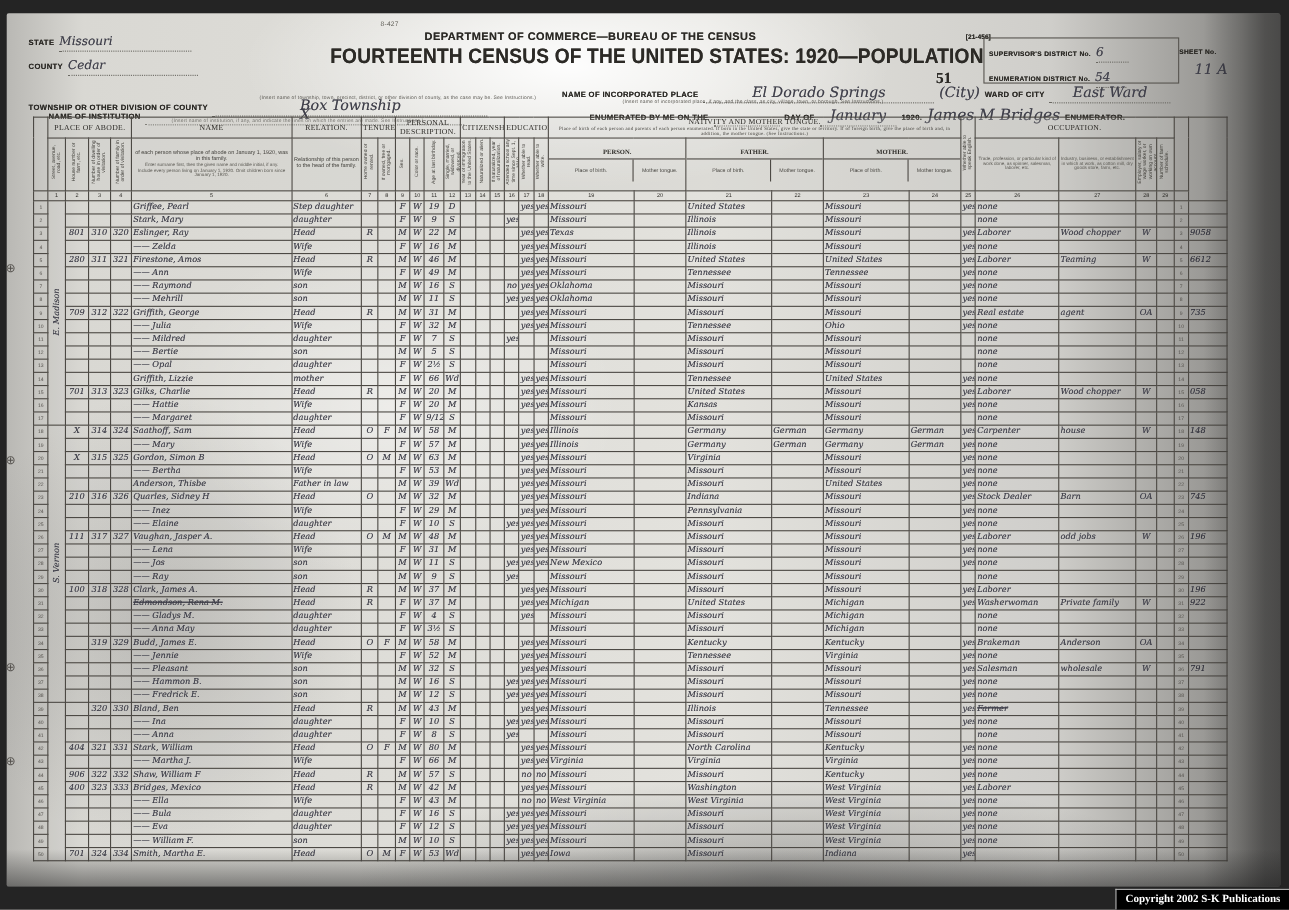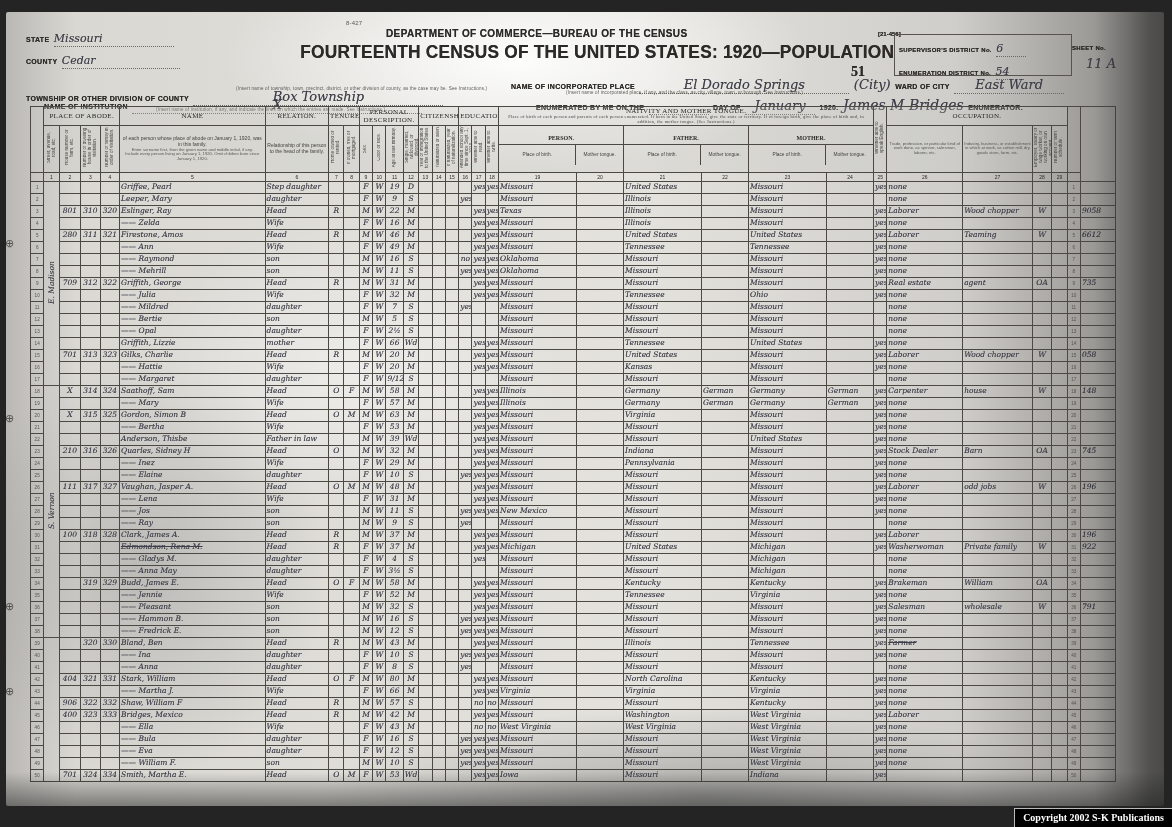--- a/index.html
+++ b/index.html
@@ -348,21 +348,21 @@
           <td class="hw c"></td>
           <td></td>
           <td class="lnc">1</td>
           <td class="hw marginc"></td>
         </tr>
         <tr>
           <td class="lnc">2</td>
           <td class="hw c"></td>
           <td class="hw c"></td>
           <td class="hw c"></td>
-          <td class="hw namec">Leeper, Mary</td>
+          <td class="hw namec">Stark, Mary</td>
           <td class="hw">daughter</td>
           <td class="hw c"></td>
           <td class="hw c"></td>
           <td class="hw c">F</td>
           <td class="hw c">W</td>
           <td class="hw c">9</td>
           <td class="hw c">S</td>
           <td></td>
           <td></td>
           <td></td>
@@ -1427,21 +1427,21 @@
           <td class="hw c tiny">yes</td>
           <td class="hw c tiny">yes</td>
           <td class="hw">Missouri</td>
           <td class="hw tiny"></td>
           <td class="hw">Kentucky</td>
           <td class="hw tiny"></td>
           <td class="hw">Kentucky</td>
           <td class="hw tiny"></td>
           <td class="hw c tiny">yes</td>
           <td class="hw">Brakeman</td>
-          <td class="hw">William</td>
+          <td class="hw">Anderson</td>
           <td class="hw c">OA</td>
           <td></td>
           <td class="lnc">34</td>
           <td class="hw marginc"></td>
         </tr>
         <tr>
           <td class="lnc">35</td>
           <td class="hw c"></td>
           <td class="hw c"></td>
           <td class="hw c"></td>

